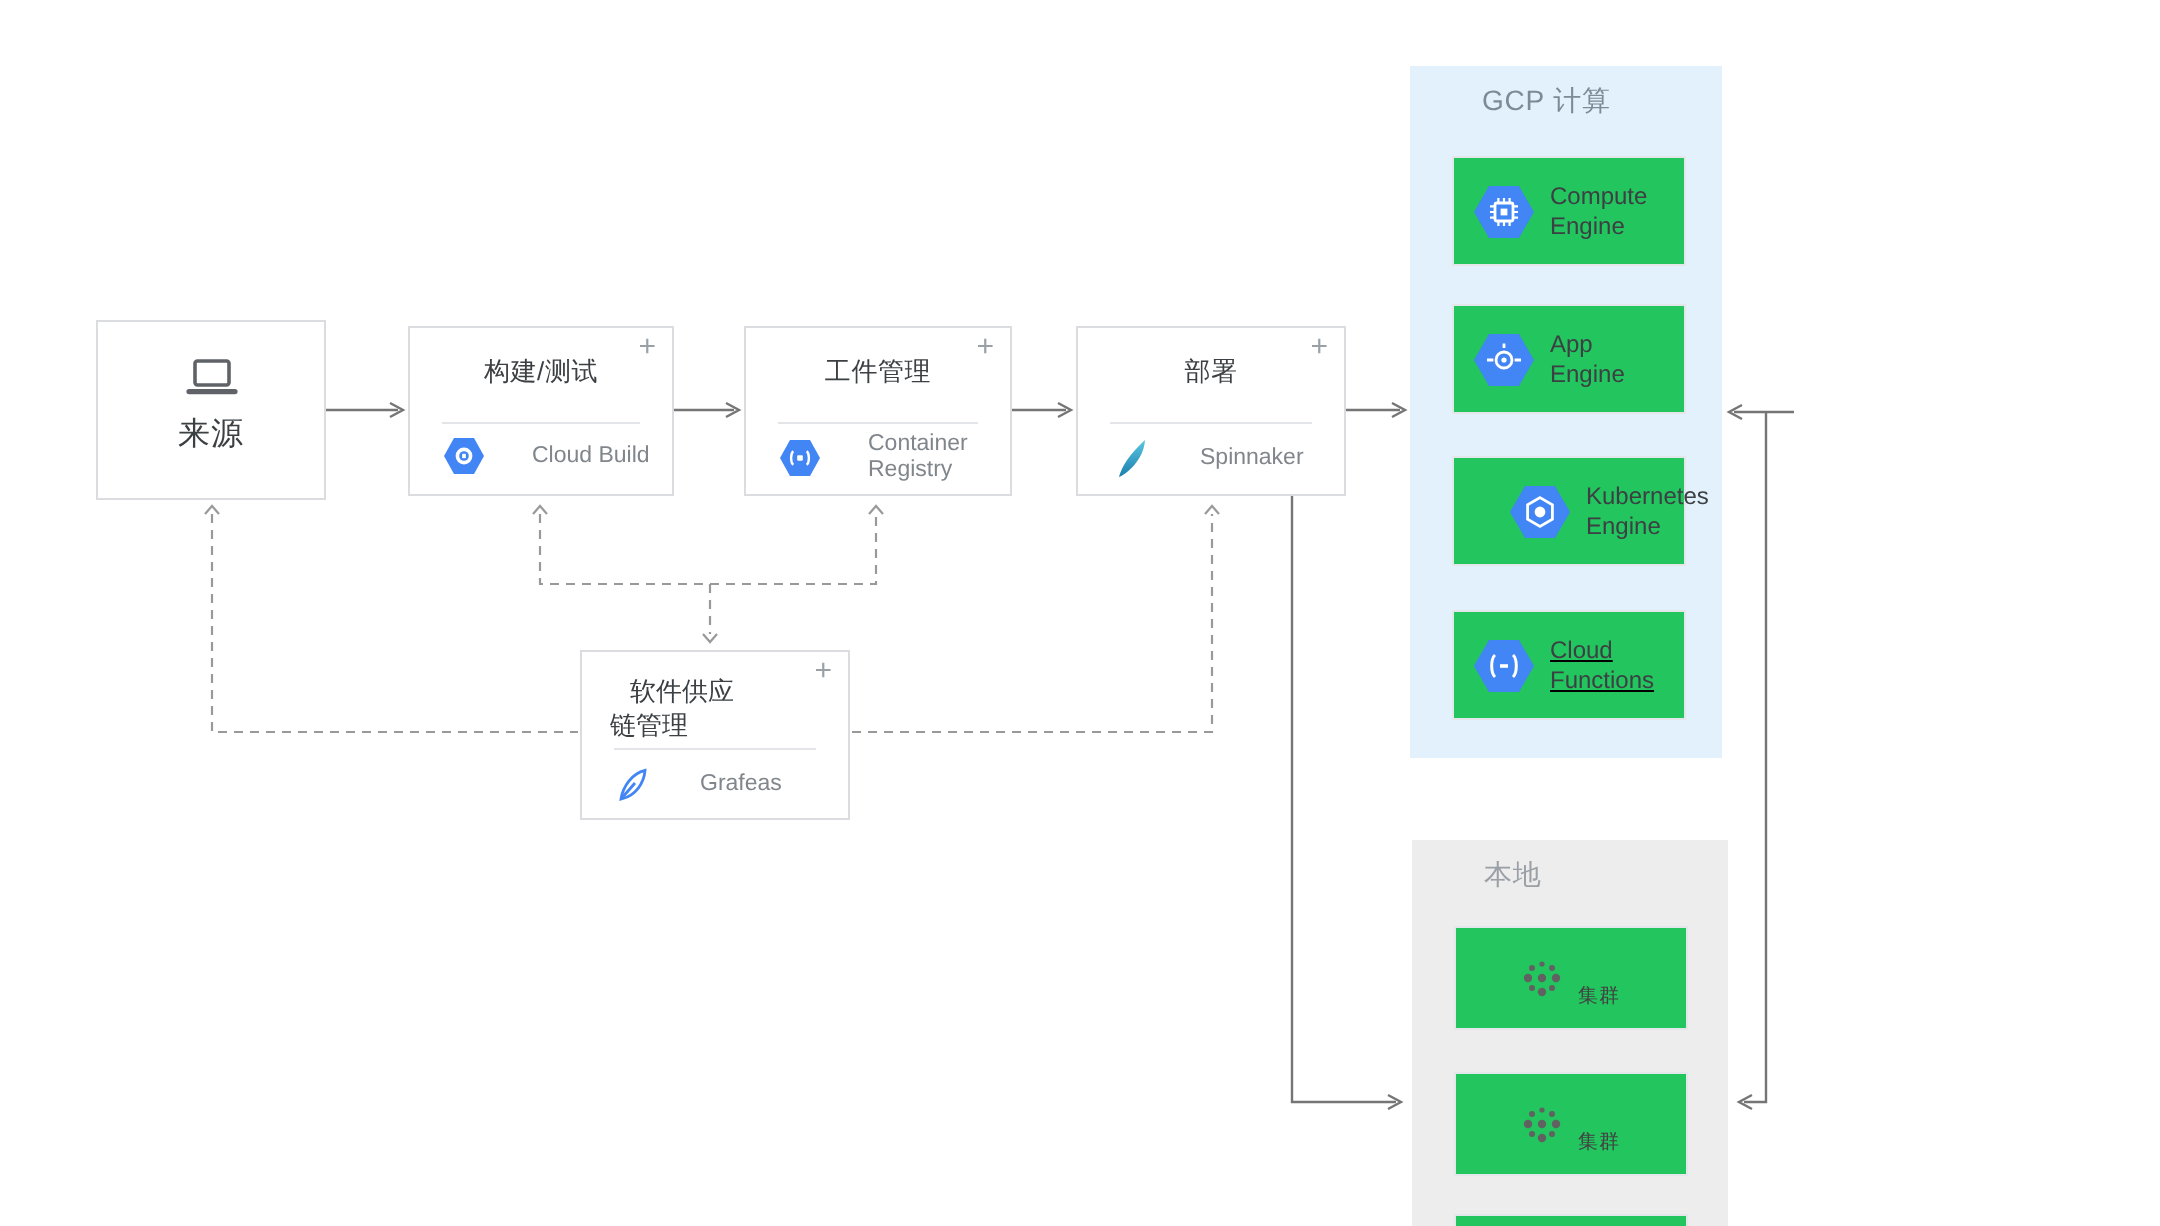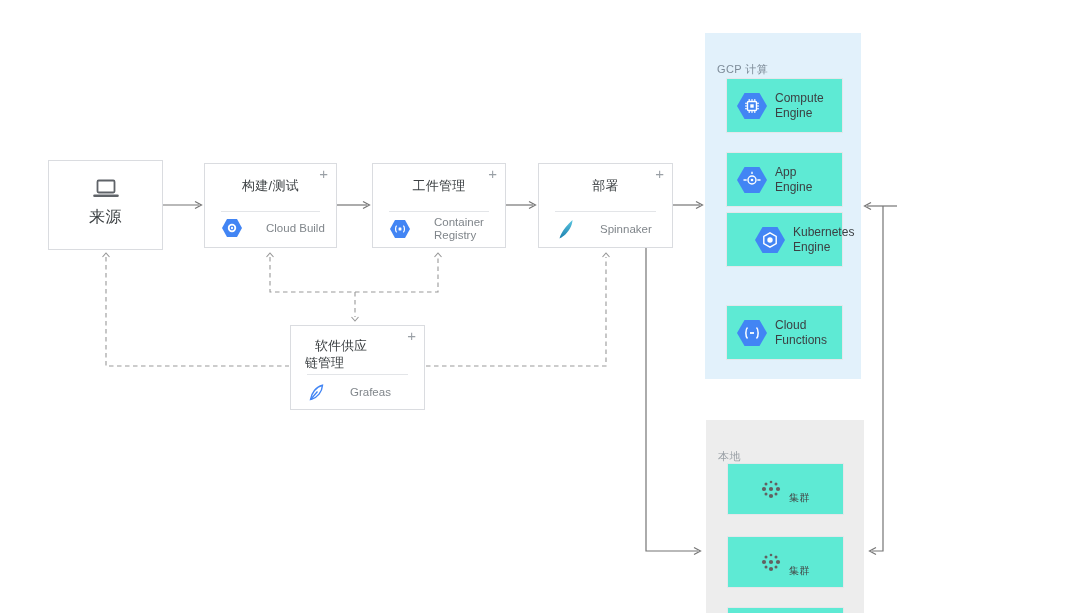--- a/index.html
+++ b/index.html
@@ -16,23 +16,23 @@
   }
   .plus{
     position:absolute;top:2px;right:8px;font-size:15px;color:#9aa0a6;font-weight:300;line-height:1;
     cursor:pointer;
   }
   .divider{position:absolute;left:16px;right:16px;top:47px;height:1px;background:#e3e5e8;}
   .svc-row{position:absolute;left:17px;top:55px;display:flex;align-items:center;gap:24px;}
   .svc-name{font-size:11.5px;color:#80868b;line-height:13px;}
   .big-label{font-size:16px;color:#3c4043;letter-spacing:.5px;}
   .panel{position:absolute;box-sizing:border-box;z-index:1;}
-  .panel-title{font-size:11px;letter-spacing:.4px;padding:29px 0 0 12px;}
+  .panel-title{font-size:14px;letter-spacing:.4px;padding:9px 0 0 12px;margin-left:24px;}
   .inner-box{
-    position:absolute;left:21px;width:117px;background:#5eead4;border:1px solid #e4e7ea;
+    position:absolute;left:21px;width:117px;background:#22c55e;border:1px solid #e4e7ea;
     box-sizing:border-box;display:flex;align-items:center;z-index:2;
   }
   .gcp-box{height:55px;padding-left:10px;gap:8px;}
   .gcp-label{font-size:12px;color:#3c4043;line-height:15px;}
   .cluster-box{height:52px;justify-content:center;gap:8px;}
   .cluster-label{font-size:10px;color:#424242;letter-spacing:.5px;margin-top:17px;}
   .supply-title{font-size:13px;color:#3c4043;line-height:17px;padding:11px 14px 0 14px;}
   .supply-line1{text-indent:10px;}
   svg{display:block;}
 </style>
@@ -105,35 +105,35 @@
         <circle cx="15" cy="13" r="1.3" fill="#fff"></circle>
         <path d="M6.5,13 h3.2 M20.3,13 h3.2 M15,4.8 v2.2" stroke="#fff" stroke-width="1.4"></path>
       </svg>
     </span>
     <span class="gcp-label">
       <div>App</div>
         <div>Engine</div>
     </span>
   </div>
 
-  <div class="inner-box gcp-box" style="left:726px;top:212px;padding-left:28px;">
+  <div class="inner-box gcp-box" style="left:726px;top:228px;padding-left:28px;">
     <span>
       <svg width="30" height="26" viewBox="0 0 30 26">
         <polygon points="7.5,0 22.5,0 30,13 22.5,26 7.5,26 0,13" fill="#4285F4"></polygon>
         <polygon points="15,5.8 21.2,9.4 21.2,16.6 15,20.2 8.8,16.6 8.8,9.4" fill="none" stroke="#fff" stroke-width="1.4"></polygon>
         <circle cx="15" cy="13" r="2.7" fill="#fff"></circle>
       </svg>
     </span>
     <span class="gcp-label">
       <div>Kubernetes</div>
         <div>Engine</div>
     </span>
   </div>
 
-  <div class="inner-box gcp-box" style="left:726px;top:305px;">
+  <div class="inner-box gcp-box" style="left:726px;top:305px;text-decoration:underline;">
     <span>
       <svg width="30" height="26" viewBox="0 0 30 26">
         <polygon points="7.5,0 22.5,0 30,13 22.5,26 7.5,26 0,13" fill="#4285F4"></polygon>
         <path d="M10.5,7.5 C8.3,9.5 8.3,16.5 10.5,18.5 M19.5,7.5 C21.7,9.5 21.7,16.5 19.5,18.5" fill="none" stroke="#fff" stroke-width="1.5"></path>
         <path d="M13,13 h4" stroke="#fff" stroke-width="1.8"></path>
       </svg>
     </span>
     <span class="gcp-label">
       <div>Cloud</div>
         <div>Functions</div>

